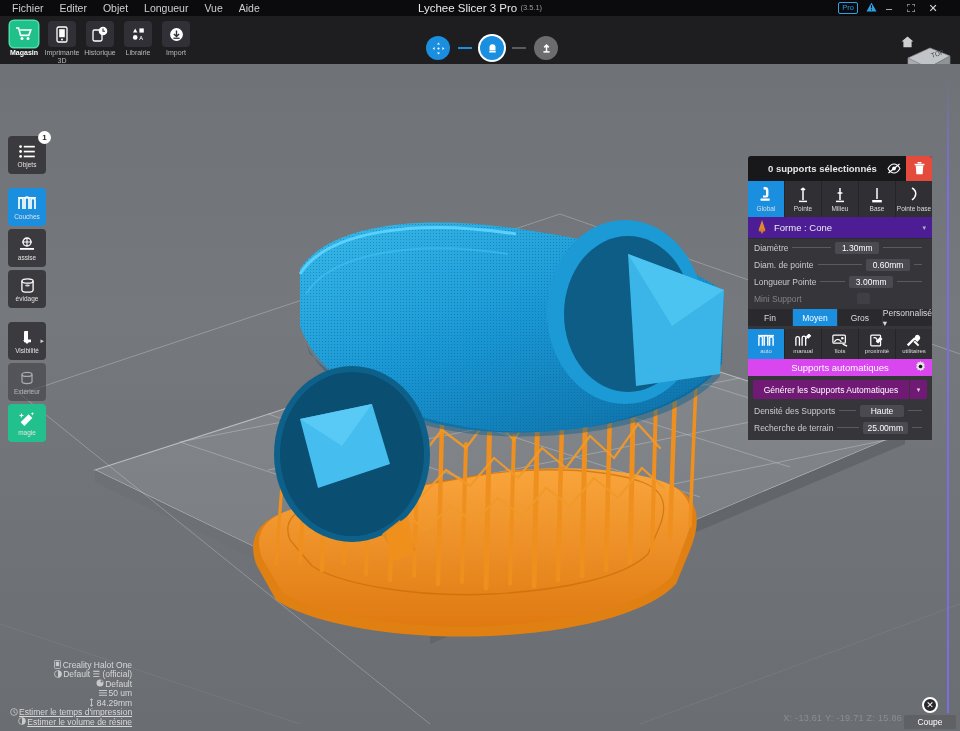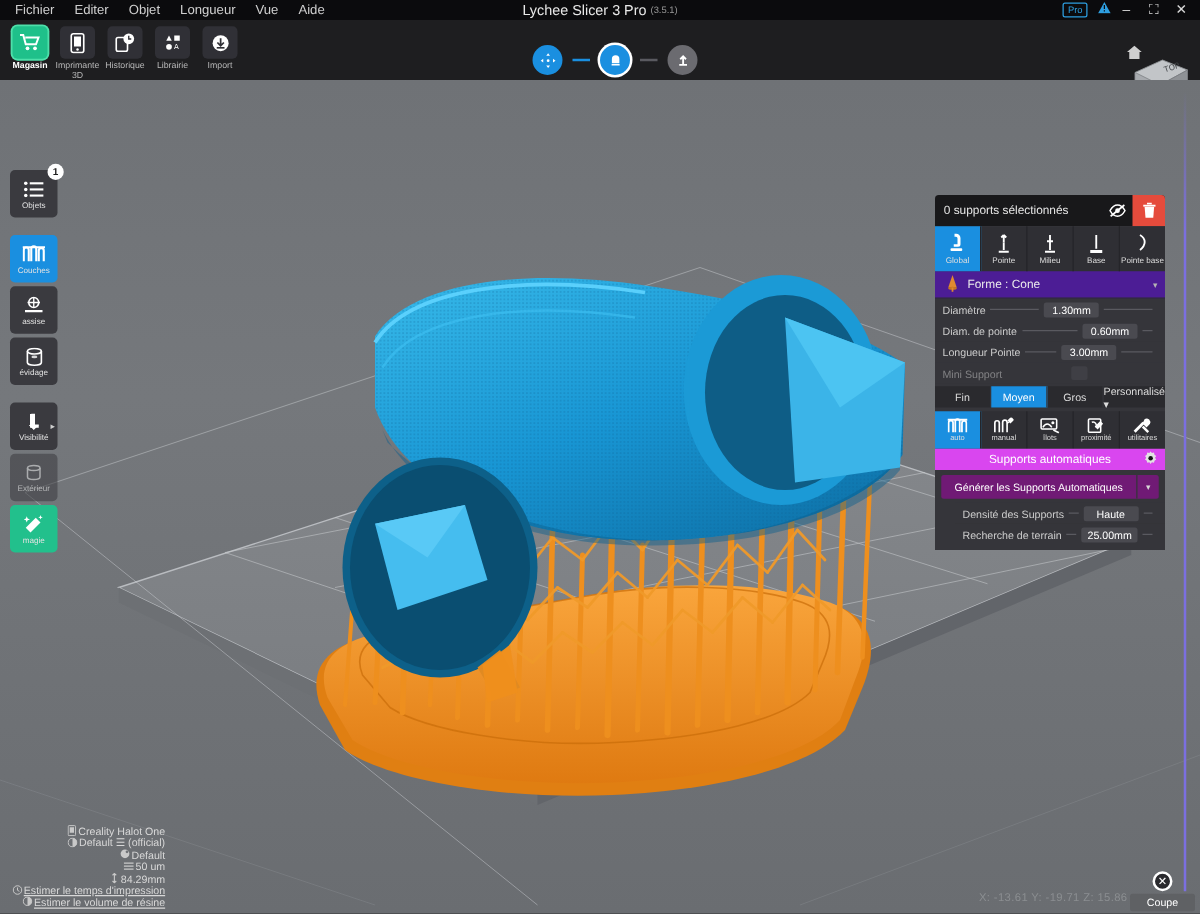--- a/index.html
+++ b/index.html
@@ -24,21 +24,21 @@
     font-size: 10.5px; color: #cfcfcf; padding: 0 8px; line-height: 16px;
     white-space: nowrap; cursor: default;
   }
   .title-center {
     position: absolute; left: 0; width: 960px; text-align: center;
     font-size: 11.5px; color: #e8e8e8; line-height: 16px; pointer-events: none;
   }
   .title-ver { font-size: 7.5px; color: #9a9a9a; vertical-align: 2px; }
   .win-ctrl {
     position: absolute; right: 0; top: 0; height: 16px;
-    display: flex; align-items: center; gap: 0px; padding-right: 4px;
+    display: flex; align-items: center; gap: 0px; padding-right: 16px;
   }
   .pro-badge {
     font-size: 7.5px; color: #2e9fe0; border: 1px solid #2e9fe0;
     border-radius: 2px; padding: 0px 3px; line-height: 10px; margin-right: 6px;
   }
   .warn-ico { width: 14px; text-align: center; color: #2e9fe0; font-size: 11px; line-height: 16px; }
   .wbtn {
     width: 22px; height: 16px; text-align: center; line-height: 16px;
     font-size: 11px; color: #d8d8d8; cursor: default;
   }
@@ -124,21 +124,21 @@
 
   
   .rpanel {
     position: absolute; right: 28px; top: 92px; width: 184px; z-index: 6;
     font-size: 9px;
   }
   .sel-bar {
     display: flex; align-items: center; height: 25px; background: #18181a;
     border-radius: 3px 3px 0 0; overflow: hidden;
   }
-  .sel-txt { flex: 1; padding-left: 7px; font-size: 9.5px; color: #e6e6e6; }
+  .sel-txt { flex: 1; padding-left: 20px; font-size: 9.5px; color: #e6e6e6; font-weight: bold; }
   .sel-ico {
     width: 24px; height: 25px; display: flex; align-items: center; justify-content: center;
     color: #ffffff; cursor: default;
   }
   .sel-ico.del { background: #e54b3c; width: 26px; }
 
   .panel-body { background: #35353a; padding: 0; }
   .tabrow { display: flex; background: #2f2f34; }
   .tab {
     flex: 1; height: 36px; display: flex; flex-direction: column;
@@ -201,21 +201,21 @@
 
   .genbtn {
     display: flex; height: 19px; margin: 4px 5px 3px 5px;
     background: #701a75; border-radius: 2px; overflow: hidden; cursor: default;
   }
   .genbtn-txt { flex: 1; display: flex; align-items: center; justify-content: center; font-size: 8.5px; color: #ffffff; }
   .genbtn-car {
     width: 18px; display: flex; align-items: center; justify-content: center;
     border-left: 1px solid #35353a; font-size: 7px; color: #d8d8d8;
   }
-  .panel-pad { padding-bottom: 4px; margin-left: 16px; }
+  .panel-pad { padding-bottom: 4px; }
 
   
   .status {
     position: absolute; left: 8px; bottom: 4px; z-index: 6;
     display: flex; flex-direction: column; gap: 0px; align-items: flex-end;
   }
   .st-row { display: flex; align-items: center; height: 9.5px; }
   .st-ico { width: 11px; font-size: 8px; color: #c9c9c9; text-align: center; }
   .st-txt { font-size: 8.5px; color: #d8d8d8; line-height: 9.5px; }
   .st-txt.link { text-decoration: underline; }

